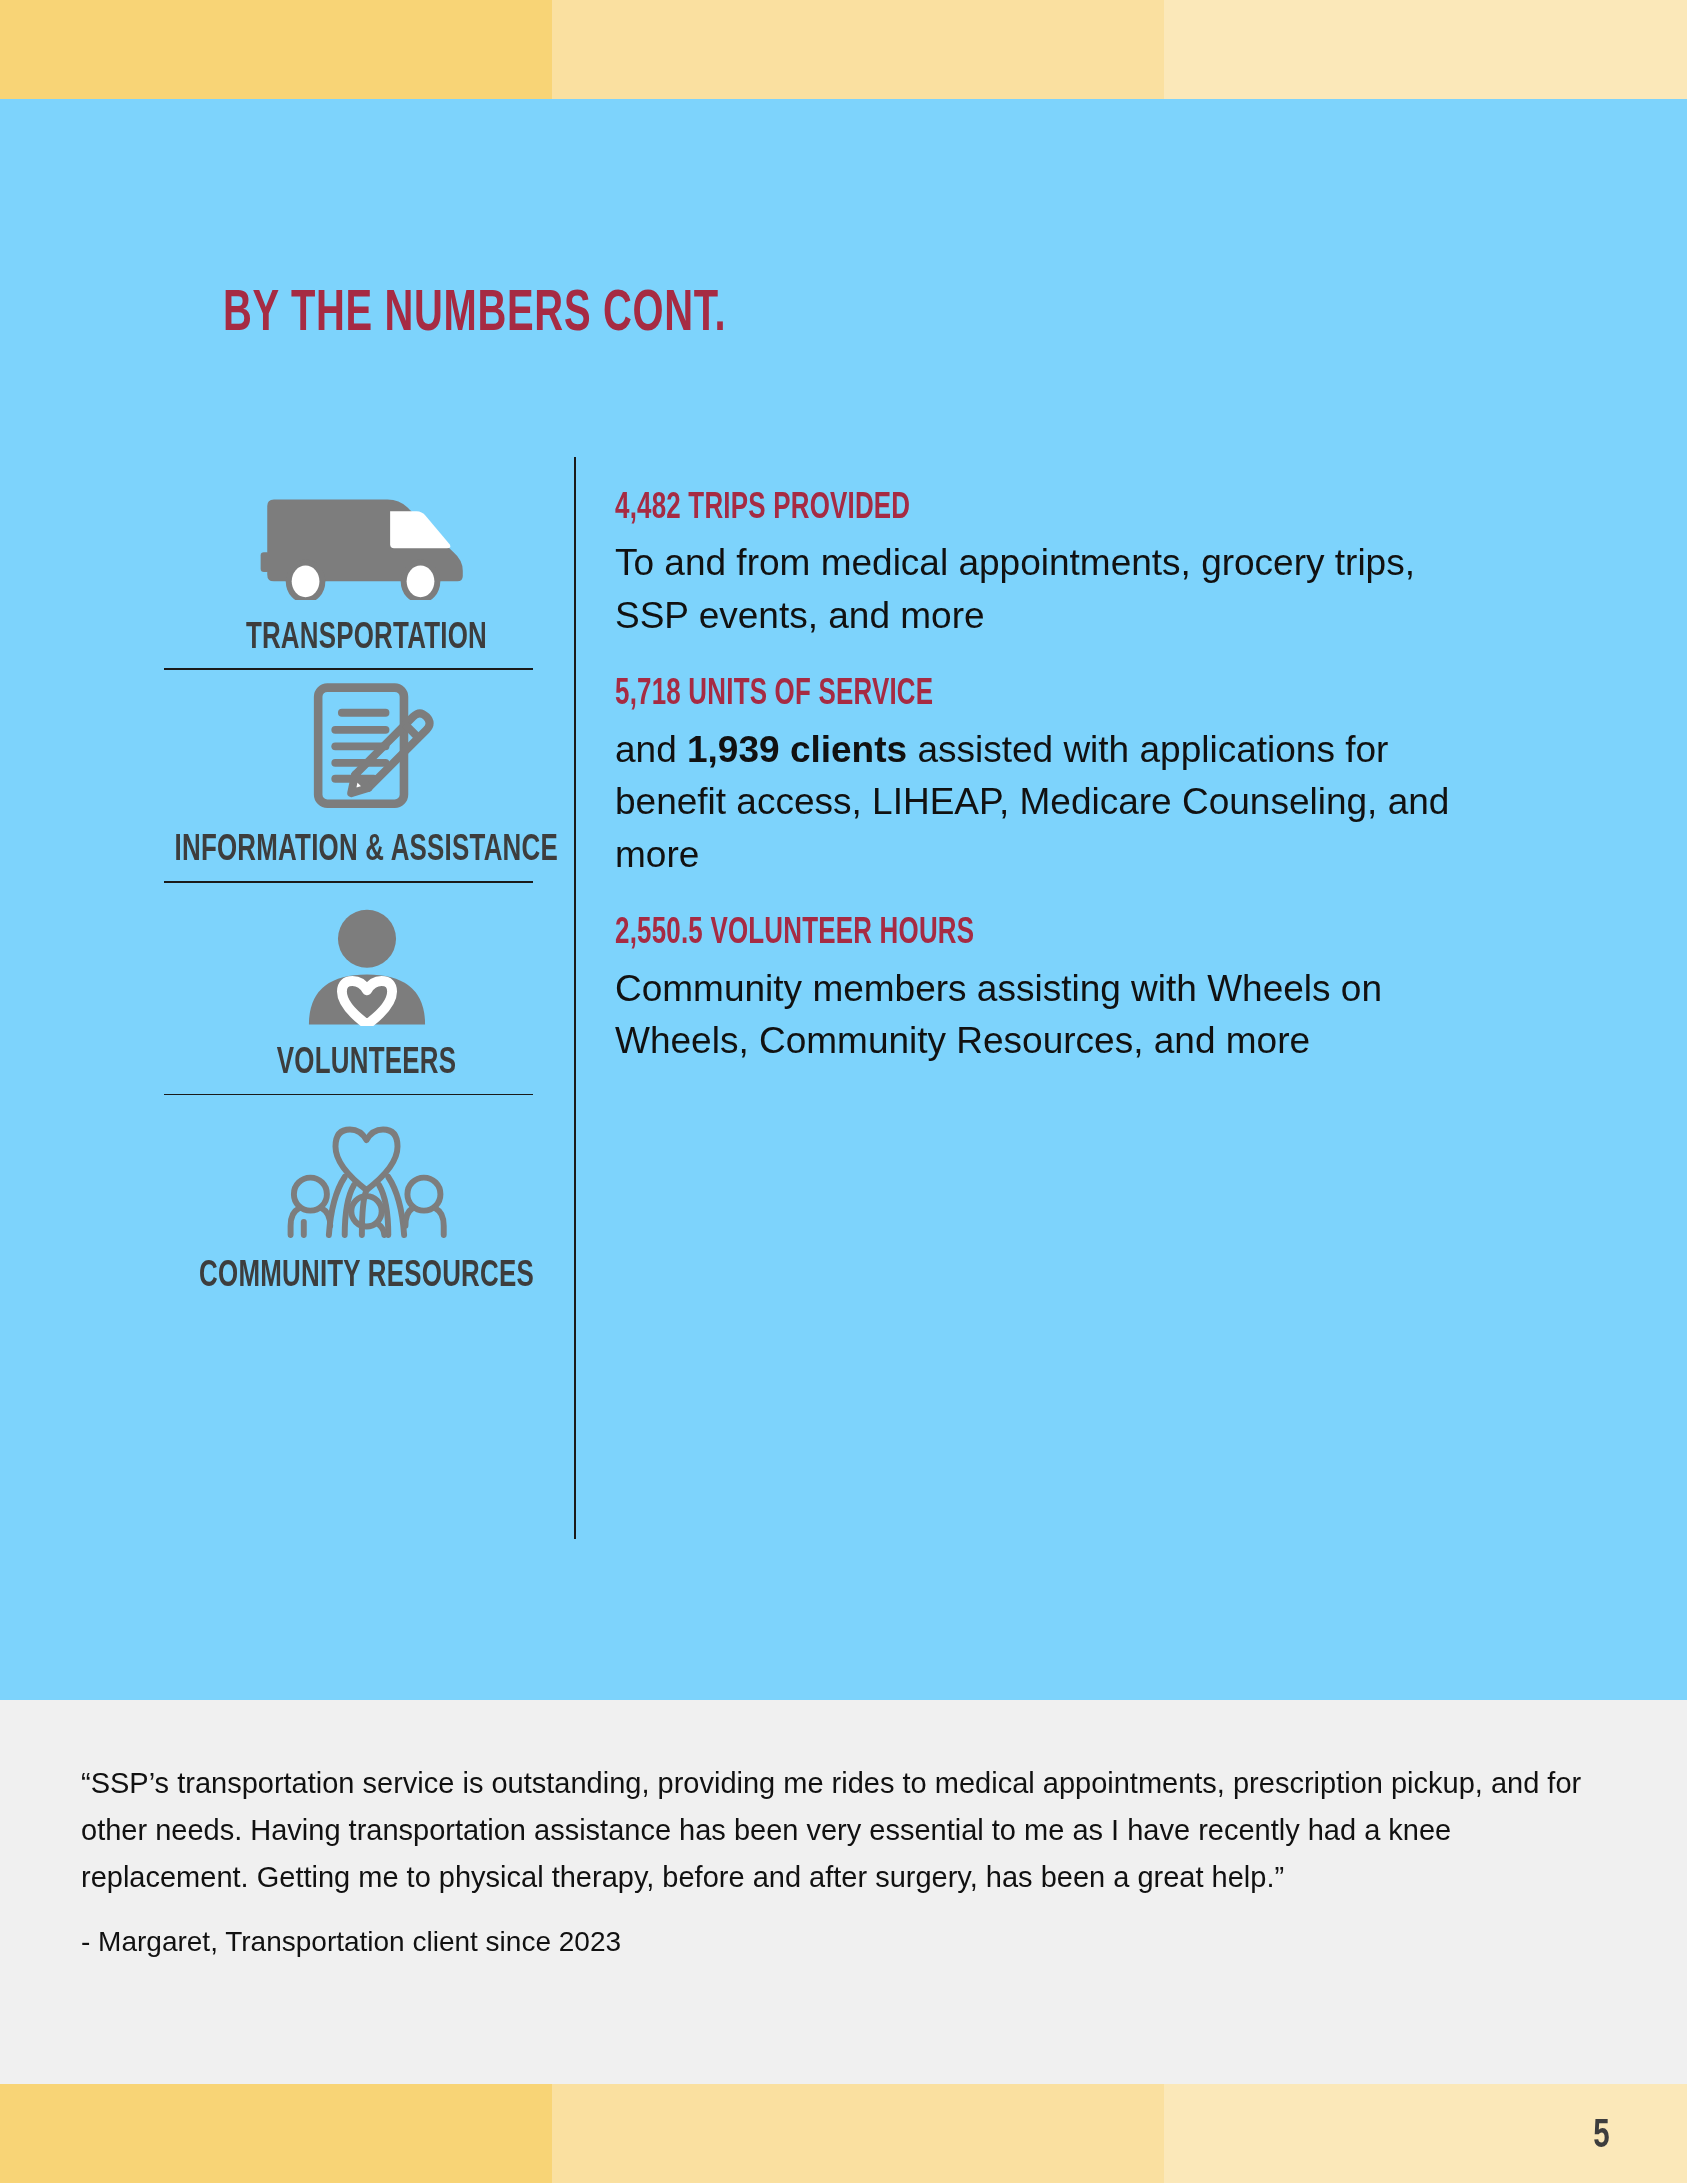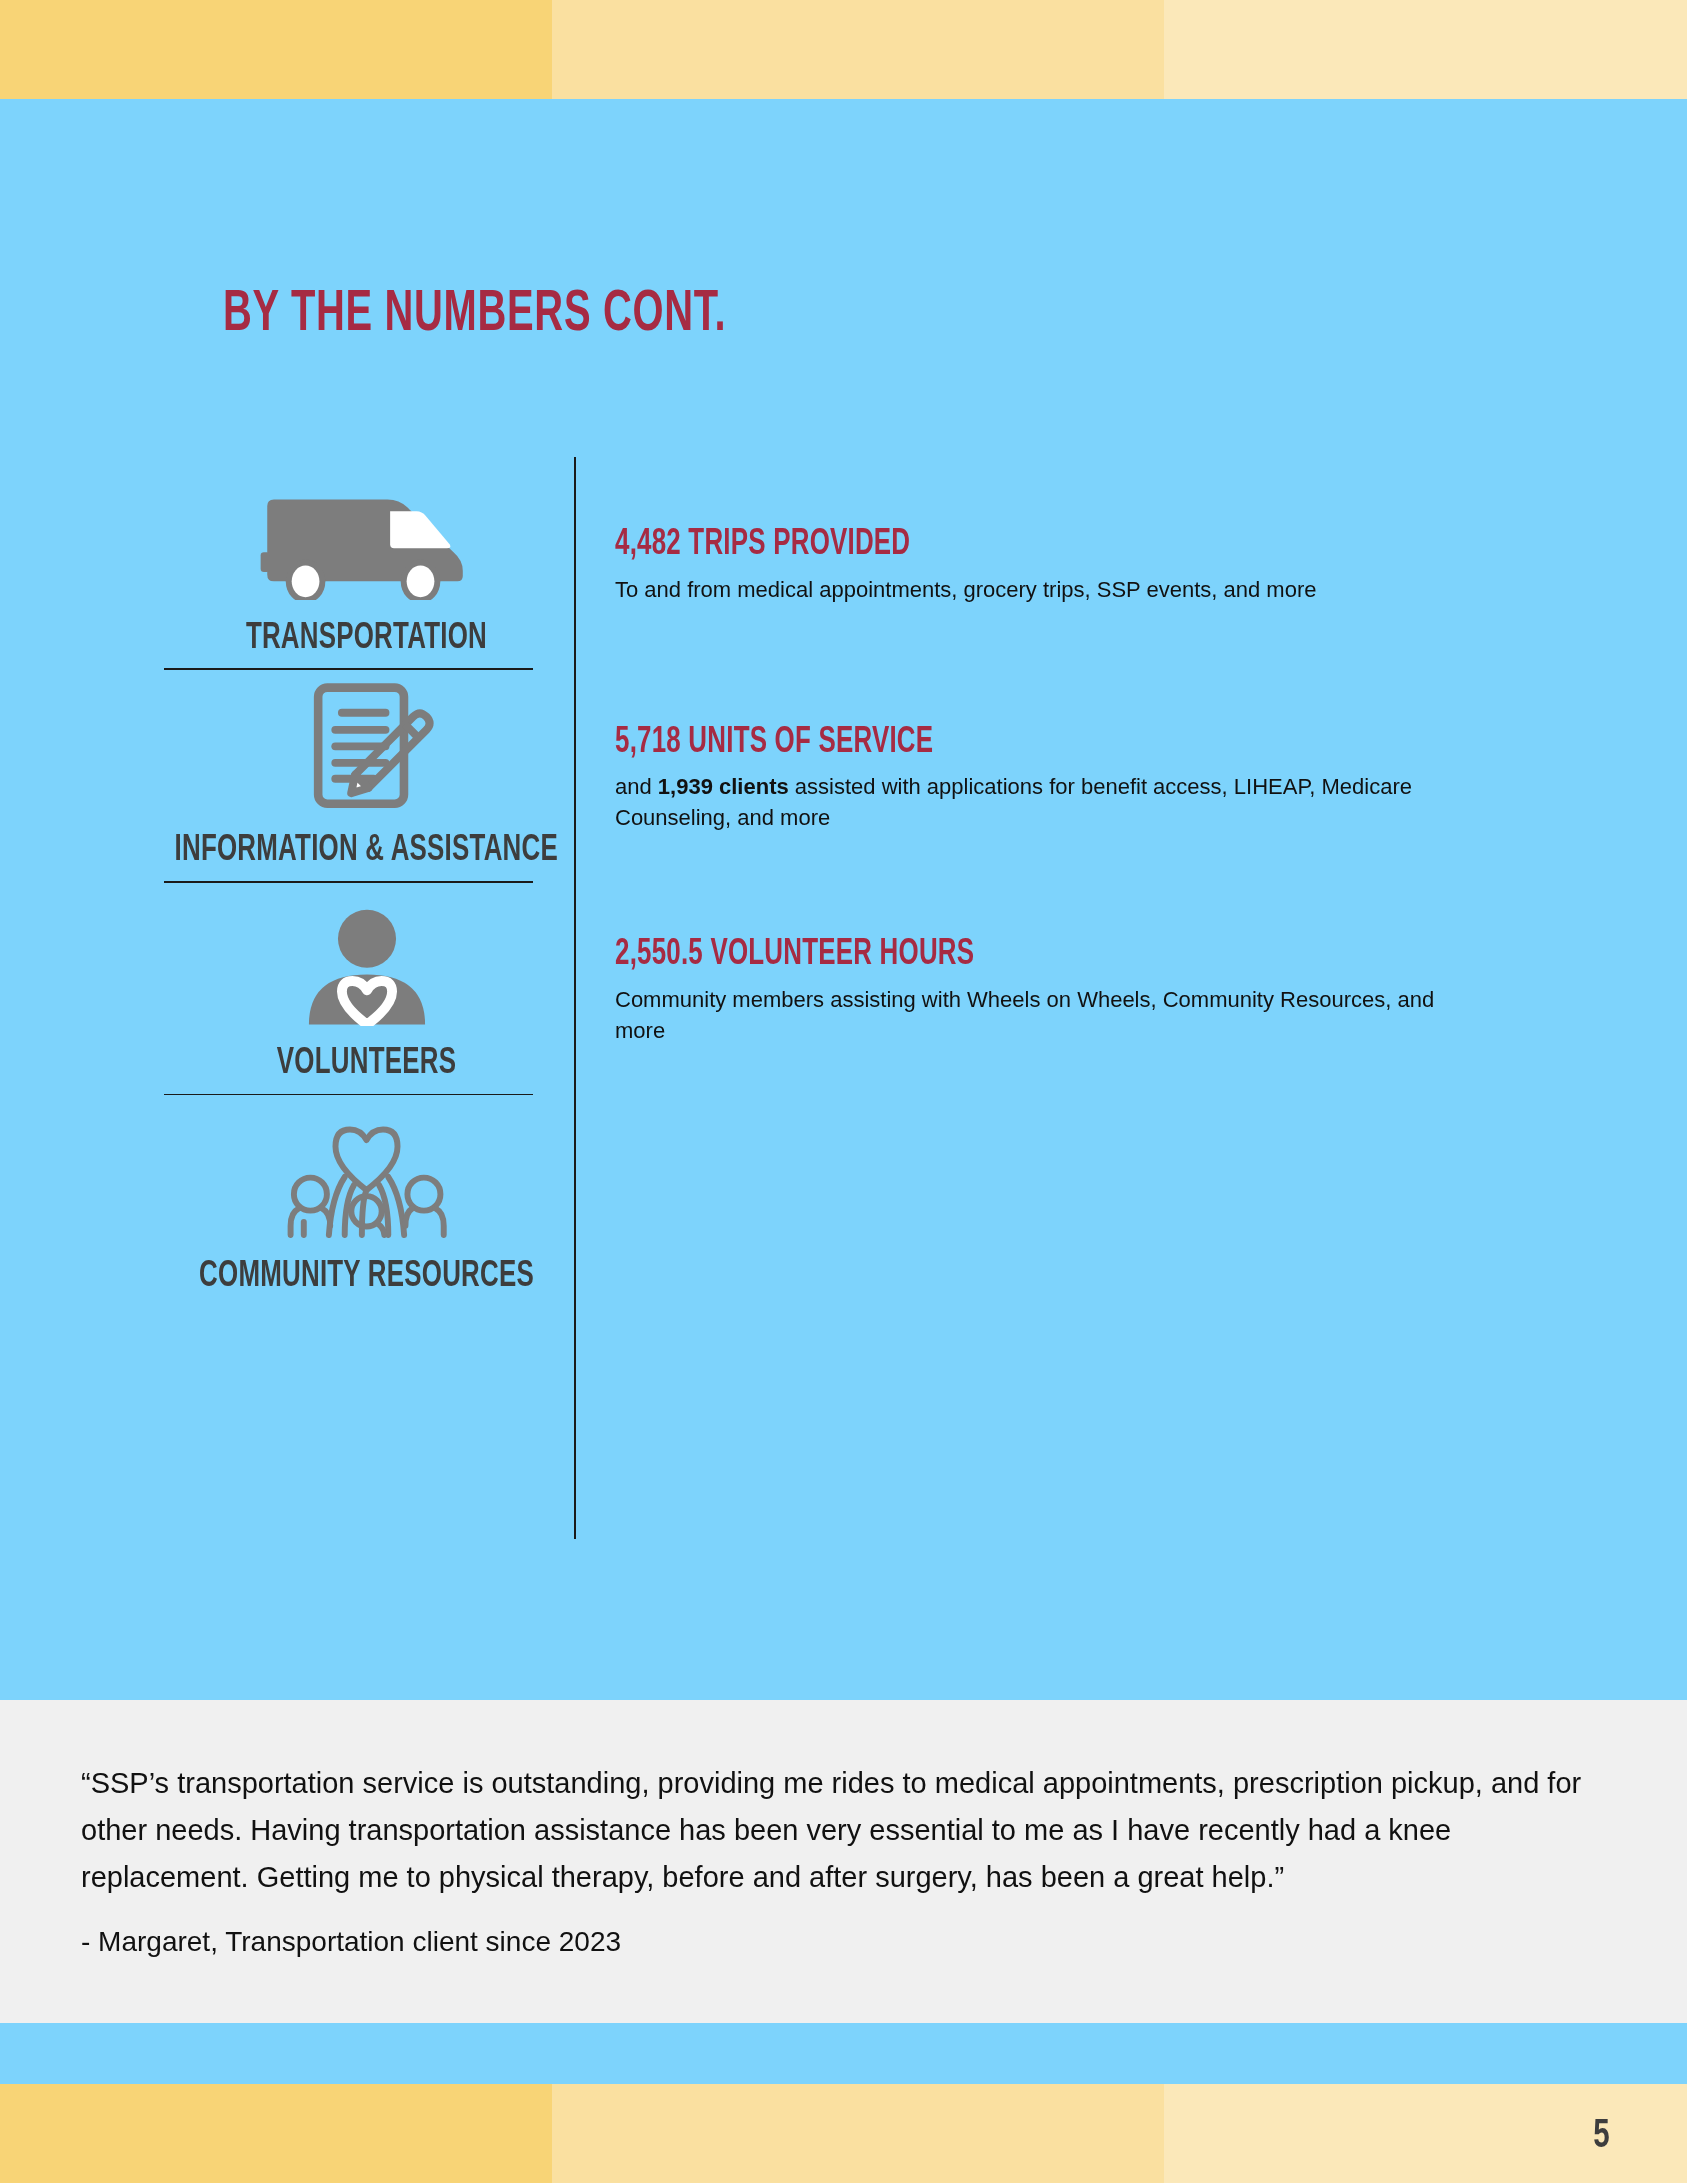--- a/index.html
+++ b/index.html
@@ -141,35 +141,35 @@
     color: #a62b43;
     letter-spacing: 0.3px;
     transform: scaleX(0.72);
     transform-origin: left center;
     white-space: nowrap;
     margin-bottom: 10.6px;
   }
 
   .stat-desc {
     font-family: "Liberation Sans", sans-serif;
-    font-size: 22px;
+    font-size: 37px;
     font-weight: 400;
     color: #111111;
     line-height: 1.42;
     max-width: 853px;
   }
   .stat-desc b { font-weight: 700; margin-top: 28px; }
 
   
   .quote-band {
     position: absolute;
     left: 0;
     top: 1700px;
     width: 1687px;
-    height: 323px;
+    height: 384px;
     background: #f0f0f0;
     padding: 60px 81px 0 81px;
   }
 
   .quote-text {
     font-family: "Liberation Sans", sans-serif;
     font-size: 29px;
     line-height: 1.62;
     color: #111111;
     max-width: 1542px;

